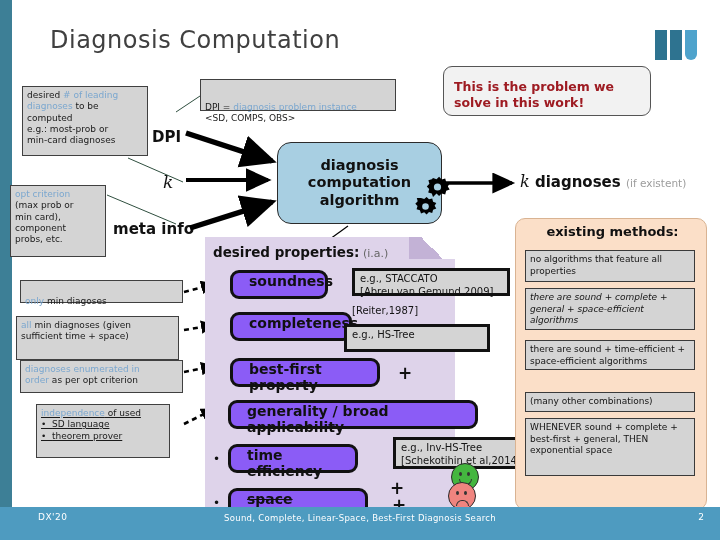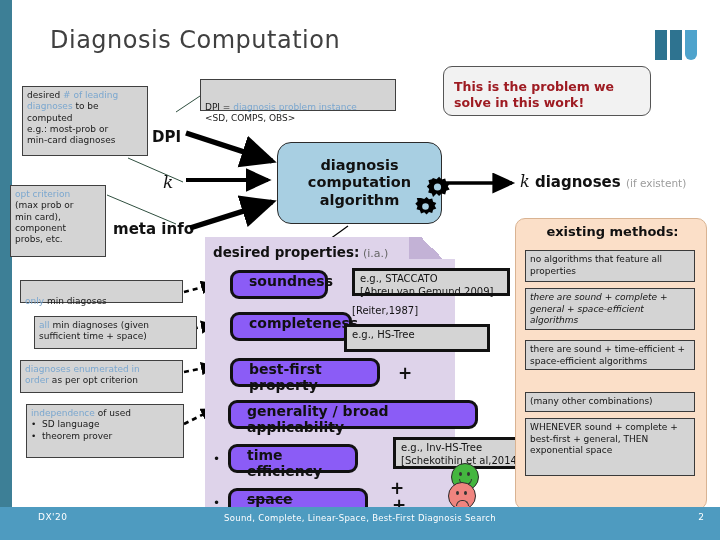--- a/index.html
+++ b/index.html
@@ -198,31 +198,31 @@
     <path d="M184,292 L214,284" stroke="#000" stroke-width="2.6" fill="none" stroke-dasharray="5,4" marker-end="url(#ahs)"></path>
     <path d="M184,330 L214,325" stroke="#000" stroke-width="2.6" fill="none" stroke-dasharray="5,4" marker-end="url(#ahs)"></path>
     <path d="M184,372 L214,366" stroke="#000" stroke-width="2.6" fill="none" stroke-dasharray="5,4" marker-end="url(#ahs)"></path>
     <path d="M184,424 L214,409" stroke="#000" stroke-width="2.6" fill="none" stroke-dasharray="5,4" marker-end="url(#ahs)"></path>
   </svg>
 
   <div class="gbox" style="left:20px;top:280px;width:163px;height:23px;padding-top:15px;">
     <span class="hl">only</span><span> min diagoses</span>
   </div>
 
-  <div class="gbox" style="left:34px;top:316px;width:163px;height:33px;">
+  <div class="gbox" style="left:16px;top:316px;width:163px;height:44px;">
     <span class="hl">all</span><span> min diagnoses (given</span><br>
     <span>sufficient time + space)</span>
   </div>
 
   <div class="gbox" style="left:20px;top:360px;width:163px;height:33px;">
     <span class="hl">diagnoses enumerated in</span><br>
     <span class="hl">order</span><span> as per opt criterion</span>
   </div>
 
-  <div class="gbox" style="left:26px;top:404px;width:158px;height:54px;">
+  <div class="gbox" style="left:36px;top:404px;width:134px;height:54px;text-decoration:underline;">
     <span class="hl">independence</span><span> of used</span><br>
     <span>•&nbsp;&nbsp;</span><span>SD language</span><br>
     <span>•&nbsp;&nbsp;</span><span>theorem prover</span>
   </div>
 
   <div class="props"></div>
   <div class="fold"></div>
   <div class="props-title">
     <span>desired properties:</span><span class="ia"> (i.a.)</span>
   </div>

